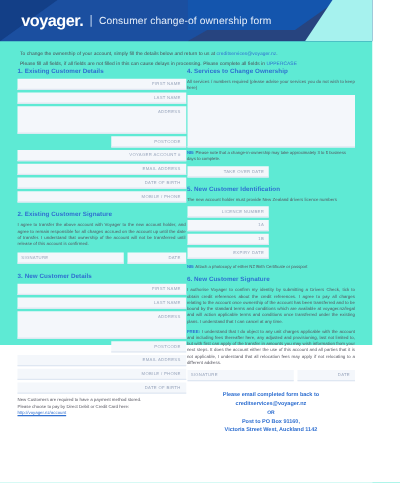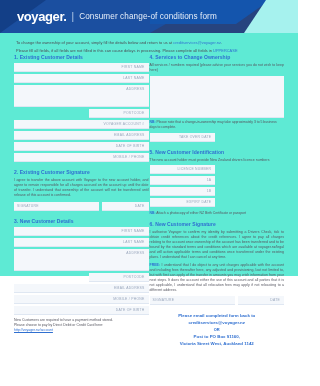--- a/index.html
+++ b/index.html
@@ -149,21 +149,21 @@
 <div class="page">
 
   <div class="banner">
     <div class="banner-darkwedge"></div>
     <div class="banner-midwedge"></div>
     <div class="banner-brightwedge"></div>
     <div class="banner-aqua"></div>
     <div class="banner-inner">
       <span class="logo">voyager.</span>
       <span class="logo-sep">|</span>
-      <span class="banner-sub">Consumer change-of conditions form</span>
+      <span class="banner-sub">Consumer change-of ownership form</span>
     </div>
   </div>
 
   <div class="intro">
     <p><span>To change the ownership of your account, simply fill the details below and return to us at </span><span class="lnk">creditservices@voyager.nz</span><span>.</span></p>
     <p><span>Please fill all fields, if all fields are not filled in this can cause delays in processing. Please complete all fields in </span><span class="upper">UPPERCASE</span></p>
   </div>
 
   <div class="cols">
 

